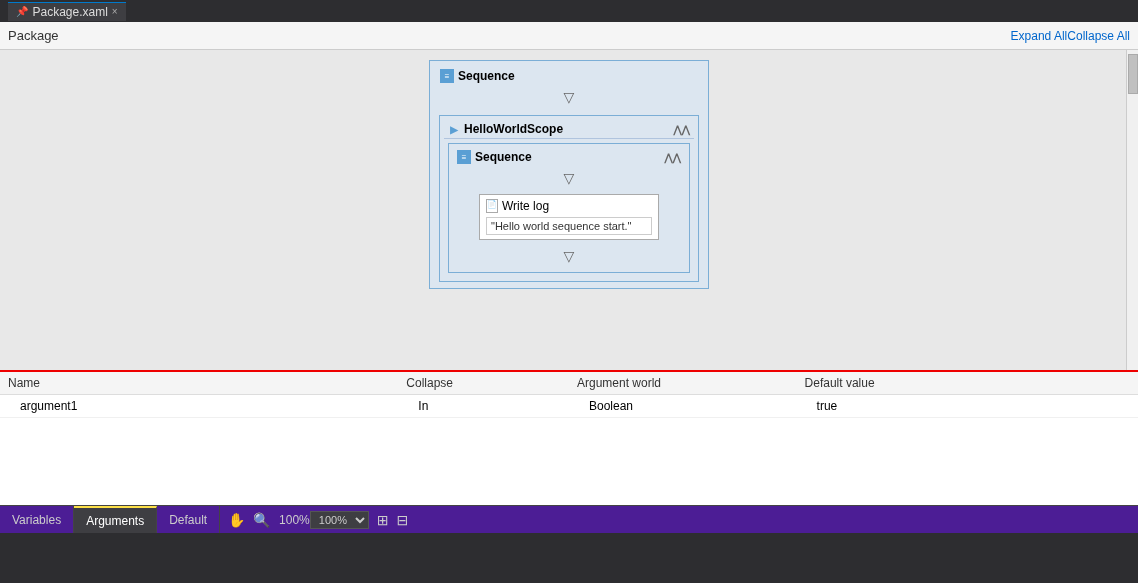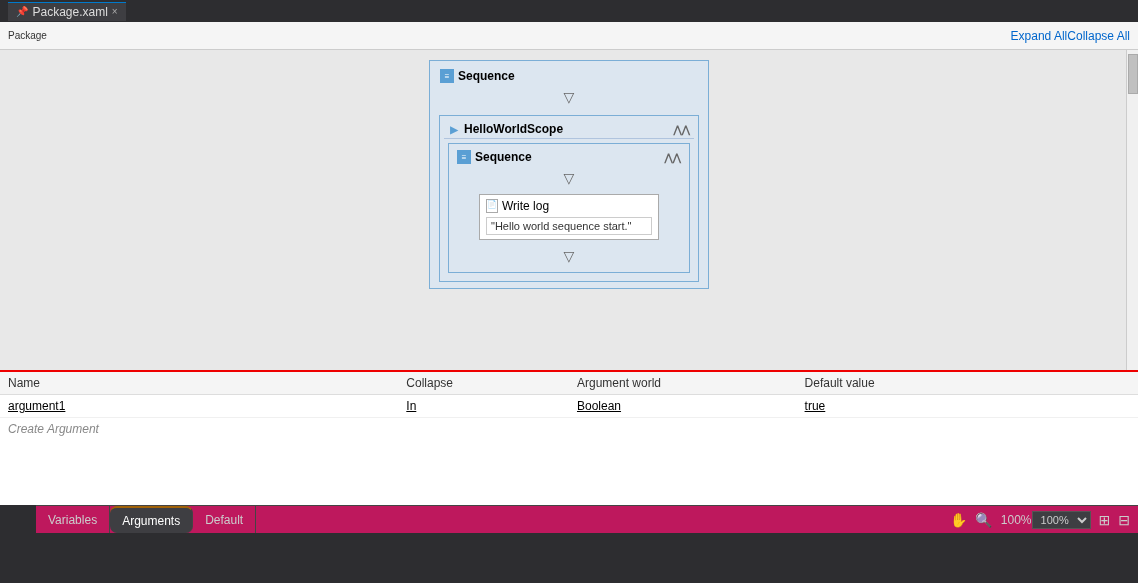--- a/index.html
+++ b/index.html
@@ -43,21 +43,21 @@
     .header-toolbar {
       background: #f5f5f5;
       border-bottom: 1px solid #ccc;
       height: 28px;
       display: flex;
       align-items: center;
       padding: 0 8px;
       justify-content: space-between;
     }
     .header-toolbar .breadcrumb {
-      font-size: 10px;
+      font-size: 13px;
       color: #333;
     }
     .header-toolbar .actions {
       display: flex;
       gap: 0;
     }
     .header-toolbar .actions span {
       font-size: 12px;
       color: #0066cc;
       cursor: pointer;
@@ -258,65 +258,61 @@
       background: #f5f5f5;
       border-bottom: 1px solid #ddd;
       padding: 4px 8px;
       font-size: 12px;
       font-weight: normal;
       text-align: left;
       color: #333;
     }
 
     .arguments-table td {
-      padding: 4px 8px;
+      padding: 4px 20px;
       font-size: 12px;
       border-bottom: 1px solid #f0f0f0;
-      text-decoration: underline;
     }
 
     .create-argument {
       padding: 4px 8px;
       color: #888;
       font-size: 12px;
       font-style: italic;
       cursor: pointer;
     }
 
     
     .footer-tabs {
-      background: #be185d;
+      background: #4c1d95;
       height: 28px;
       display: flex;
       align-items: stretch;
       border-top: 1px solid #444;
-      justify-content: space-between;
-      margin-left: 36px;
     }
 
     .footer-tabs-left {
       display: flex;
       align-items: stretch;
     }
 
     .footer-tab {
       padding: 0 12px;
       display: flex;
       align-items: center;
       color: #ccc;
       font-size: 12px;
       cursor: pointer;
       border-right: 1px solid #444;
     }
 
     .footer-tab.active {
       background: #3e3e42;
       color: #fff;
-      border-top: 2px solid #a16207;
-      border-radius: 7px;
+      border-top: 2px solid #fde047;
     }
 
     .footer-right {
       display: flex;
       align-items: center;
       gap: 8px;
       padding: 0 8px;
       color: #ccc;
       font-size: 12px;
     }
@@ -424,21 +420,20 @@
     </thead>
     <tbody id="args-tbody">
     <tr>
           <td>argument1</td>
           <td>In</td>
           <td>Boolean</td>
           <td>true</td>
         </tr>
       </tbody>
   </table>
-  <div class="create-argument">Create Argument</div>
 </div>
 
 <div class="footer-tabs">
   <div class="footer-tabs-left" id="footer-tabs-left">
   <div class="footer-tab">Variables</div>
       <div class="footer-tab active">Arguments</div>
       <div class="footer-tab">Default</div>
     </div>
   <div class="footer-right">
     <span class="icon-btn">✋</span>

